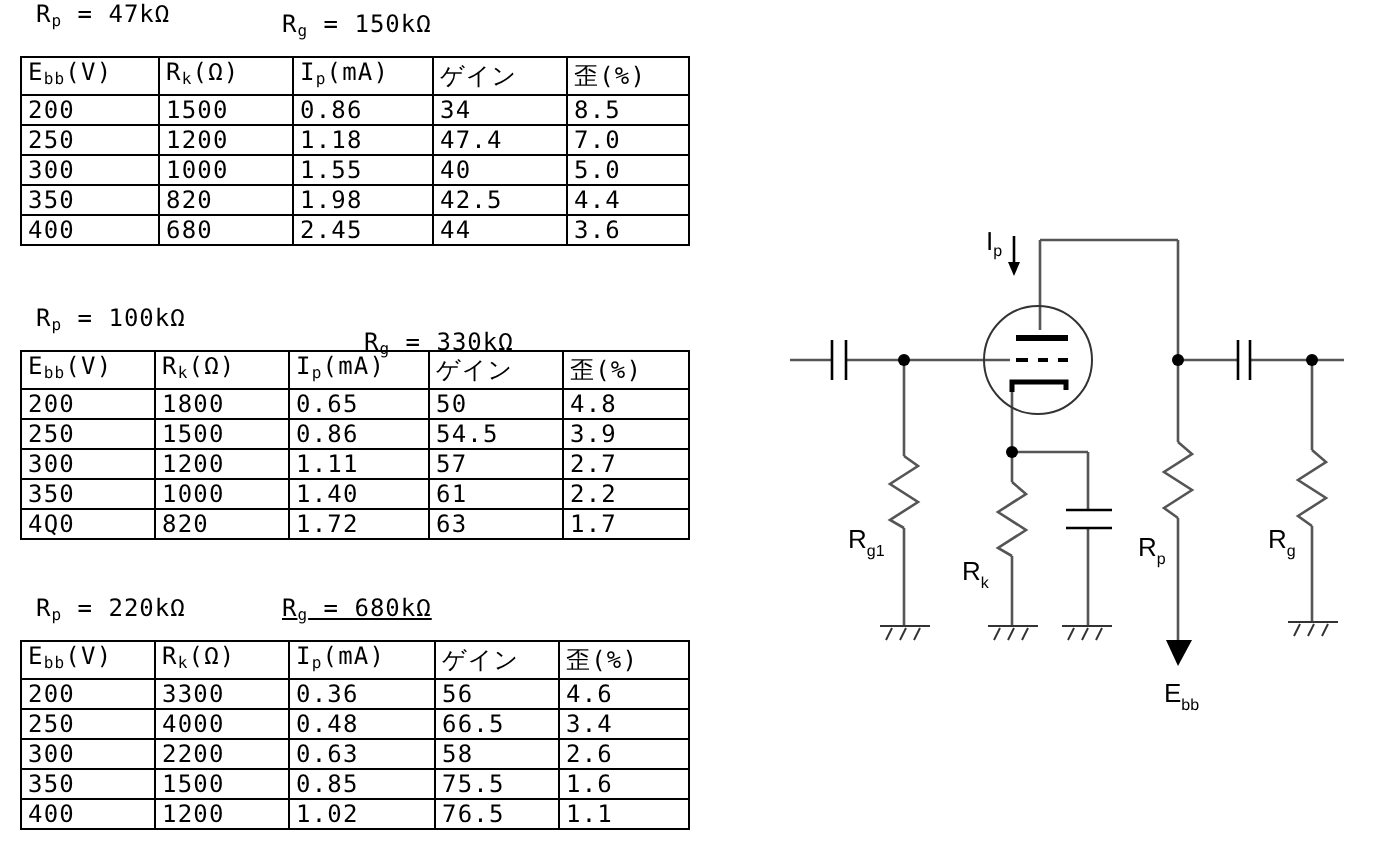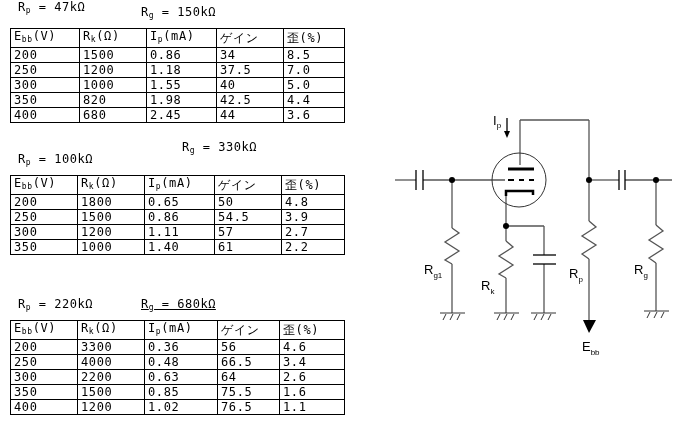--- a/index.html
+++ b/index.html
@@ -49,21 +49,21 @@
         <td>200</td>
         <td>1500</td>
         <td>0.86</td>
         <td>34</td>
         <td>8.5</td>
       </tr>
       <tr>
         <td>250</td>
         <td>1200</td>
         <td>1.18</td>
-        <td>37.5</td>
+        <td>47.4</td>
         <td>7.0</td>
       </tr>
       <tr>
         <td>300</td>
         <td>1000</td>
         <td>1.55</td>
         <td>40</td>
         <td>5.0</td>
       </tr>
       <tr>
@@ -79,21 +79,21 @@
         <td>2.45</td>
         <td>44</td>
         <td>3.6</td>
       </tr>
     </tbody>
 </table>
 
 <div class="heading" style="left:18px; top:152px;">
   <span>R</span><sub>p</sub><span style="white-space:pre"> = 100kΩ</span>
 </div>
-<div class="heading" style="left:141px; top:140px;padding-left:41px;">
+<div class="heading" style="left:141px; top:164px;padding-left:41px;">
   <span>R</span><sub>g</sub><span style="white-space:pre"> = 330kΩ</span>
 </div>
 <table class="data" id="tbl2">
   <colgroup>
       <col style="width:67px">
       <col style="width:67px">
       <col style="width:70px">
       <col style="width:67px">
       <col style="width:63px">
     </colgroup>
@@ -127,20 +127,27 @@
         <td>1.11</td>
         <td>57</td>
         <td>2.7</td>
       </tr>
       <tr>
         <td>350</td>
         <td>1000</td>
         <td>1.40</td>
         <td>61</td>
         <td>2.2</td>
+      </tr>
+      <tr>
+        <td>4Q0</td>
+        <td>820</td>
+        <td>1.72</td>
+        <td>63</td>
+        <td>1.7</td>
       </tr>
     </tbody>
 </table>
 
 <div class="heading" style="left:18px; top:297px;">
   <span>R</span><sub>p</sub><span style="white-space:pre"> = 220kΩ</span>
 </div>
 <div class="heading" style="left:141px; top:297px;text-decoration:underline;">
   <span>R</span><sub>g</sub><span style="white-space:pre"> = 680kΩ</span>
 </div>
@@ -173,21 +180,21 @@
         <td>250</td>
         <td>4000</td>
         <td>0.48</td>
         <td>66.5</td>
         <td>3.4</td>
       </tr>
       <tr>
         <td>300</td>
         <td>2200</td>
         <td>0.63</td>
-        <td>64</td>
+        <td>58</td>
         <td>2.6</td>
       </tr>
       <tr>
         <td>350</td>
         <td>1500</td>
         <td>0.85</td>
         <td>75.5</td>
         <td>1.6</td>
       </tr>
       <tr>

